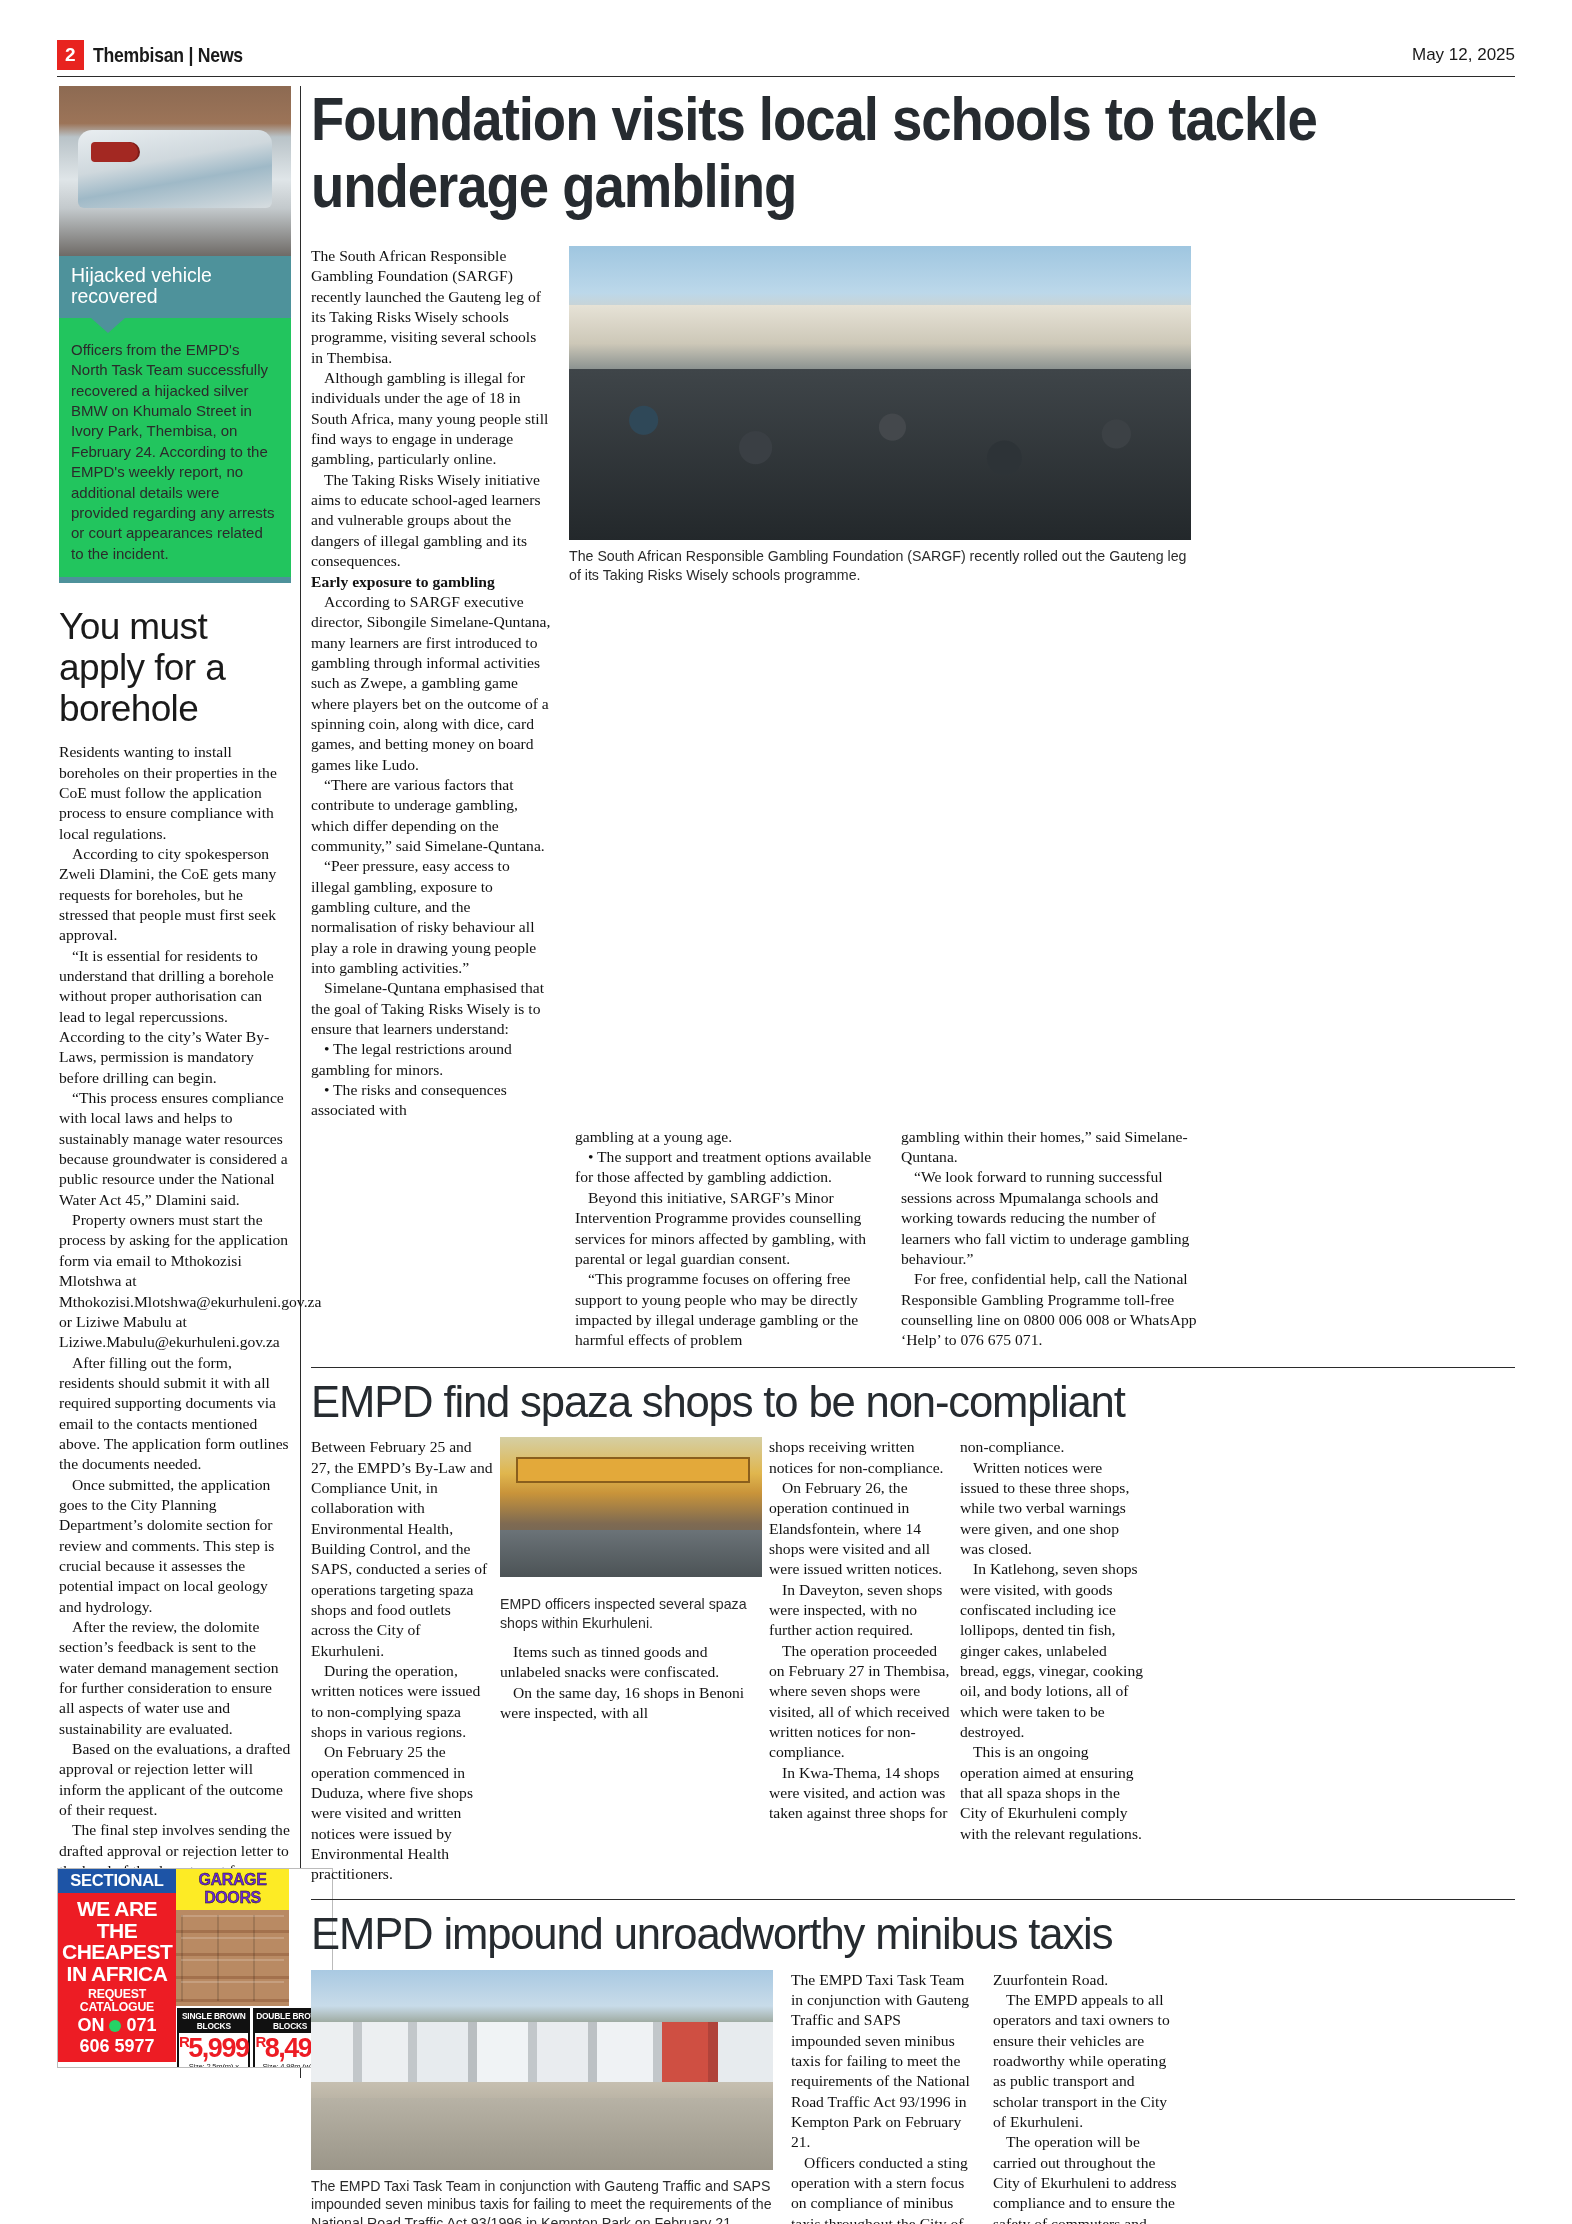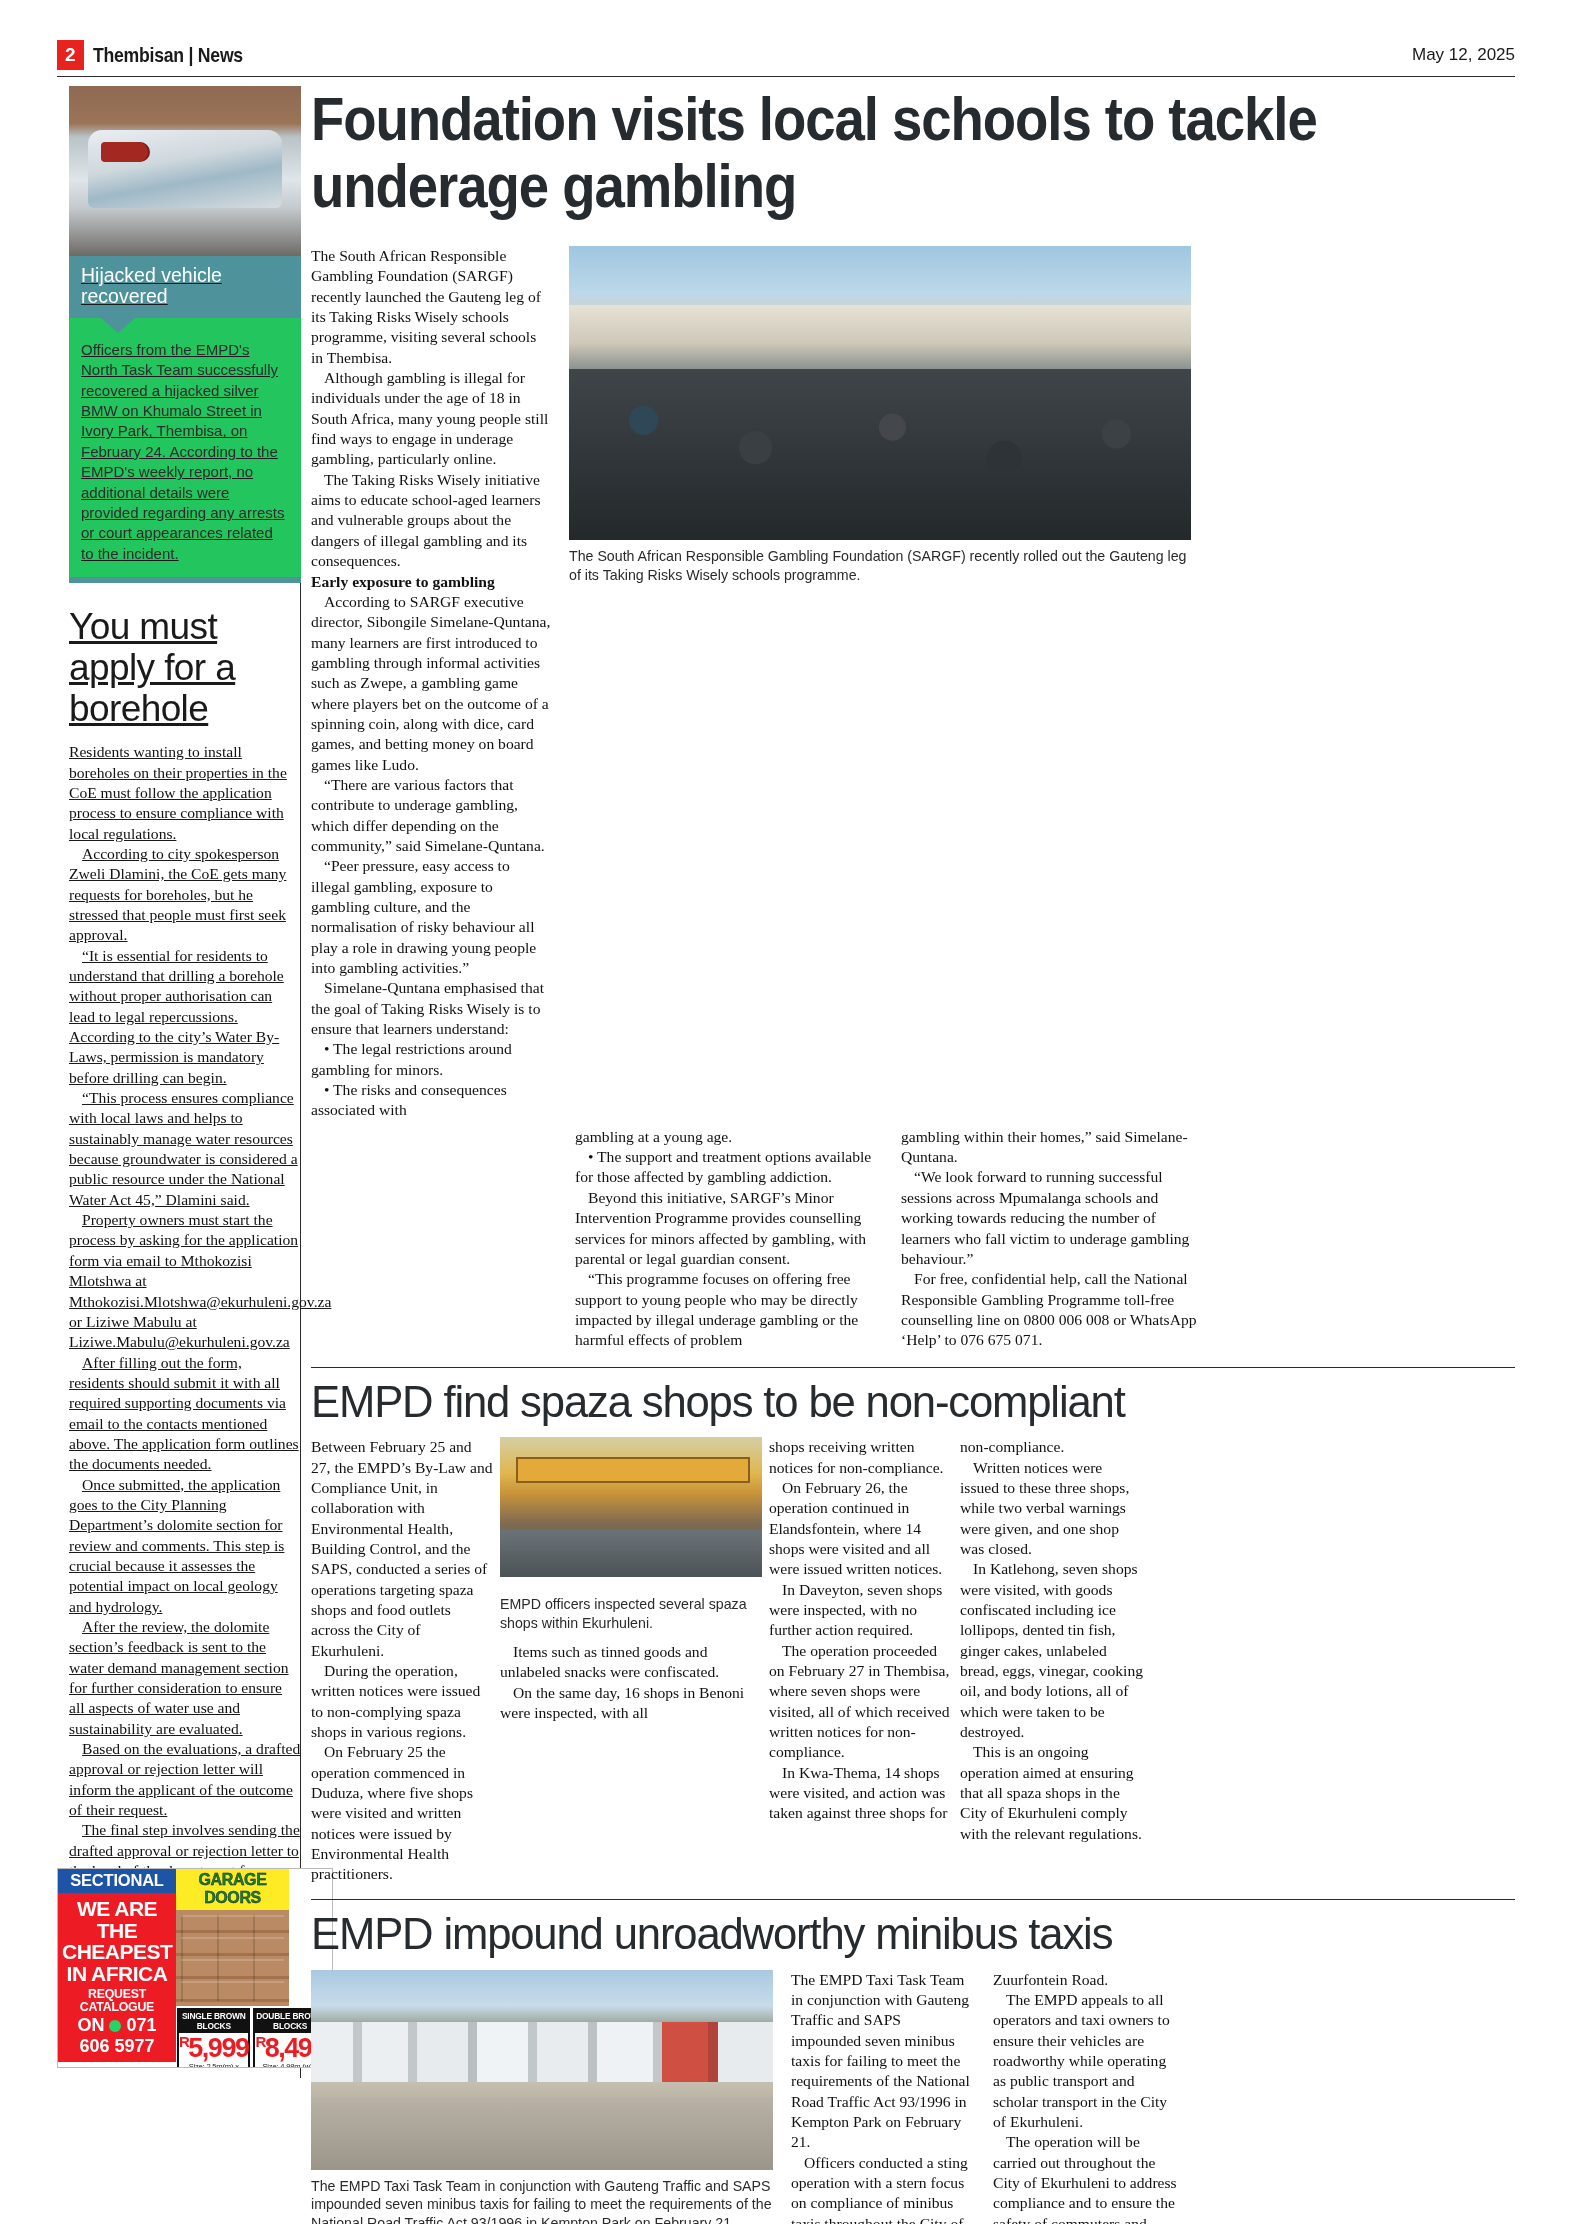--- a/index.html
+++ b/index.html
@@ -35,21 +35,21 @@
   }
   .rule-top {
     position: absolute; left: 57px; top: 76px; width: 1458px;
     height: 1px; background: #2b2b2b;
   }
 
   
   .vrule { position: absolute; width: 1px; background: #2b2b2b; }
 
   
-  .sidebar { position: absolute; left: 69px; top: 86px; width: 232px; text-decoration: underline; }
+  .sidebar { position: absolute; left: 59px; top: 86px; width: 232px; }
 
   .photo {
     background: #c9ccce; position: relative; overflow: hidden;
   }
   .photo-car {
     width: 232px; height: 170px;
     background:
       linear-gradient(180deg, #8d6a52 0%, #9c7458 22%, #b9c3c8 30%, #dfe5e8 55%, #c3c9cc 72%, #6e6a66 100%);
     position: relative;
   }
@@ -102,21 +102,21 @@
     border: 1px solid #bbb; background: #fff;
   }
   .ad-row { display: flex; }
   .ad-left { width: 118px; }
   .ad-right { width: 113px; position: relative; }
   .ad-sectional {
     background: #1d54a6; color: #fff; font-weight: bold; font-size: 16.5px;
     text-align: center; padding: 2px 0 3px 0; letter-spacing: -0.2px;
   }
   .ad-garage {
-    background: #fdeb25; color: #15803d; font-weight: bold; font-size: 16px;
+    background: #fdeb25; color: #6d28d9; font-weight: bold; font-size: 16px;
     text-align: center; padding: 2px 0 3px 0; letter-spacing: -0.4px;
     -webkit-text-stroke: 0.4px #111;
   }
   .ad-red {
     background: #ed1c24; color: #fff; text-align: center;
     padding: 5px 4px 6px 4px;
   }
   .ad-red .big { font-weight: bold; font-size: 21px; line-height: 1.03; letter-spacing: -0.5px; }
   .ad-red .small { font-weight: bold; font-size: 12.3px; line-height: 1.12; margin-top: 3px; letter-spacing: -0.2px; }
   .ad-red .phone { font-weight: bold; font-size: 18px; line-height: 1.15; }

